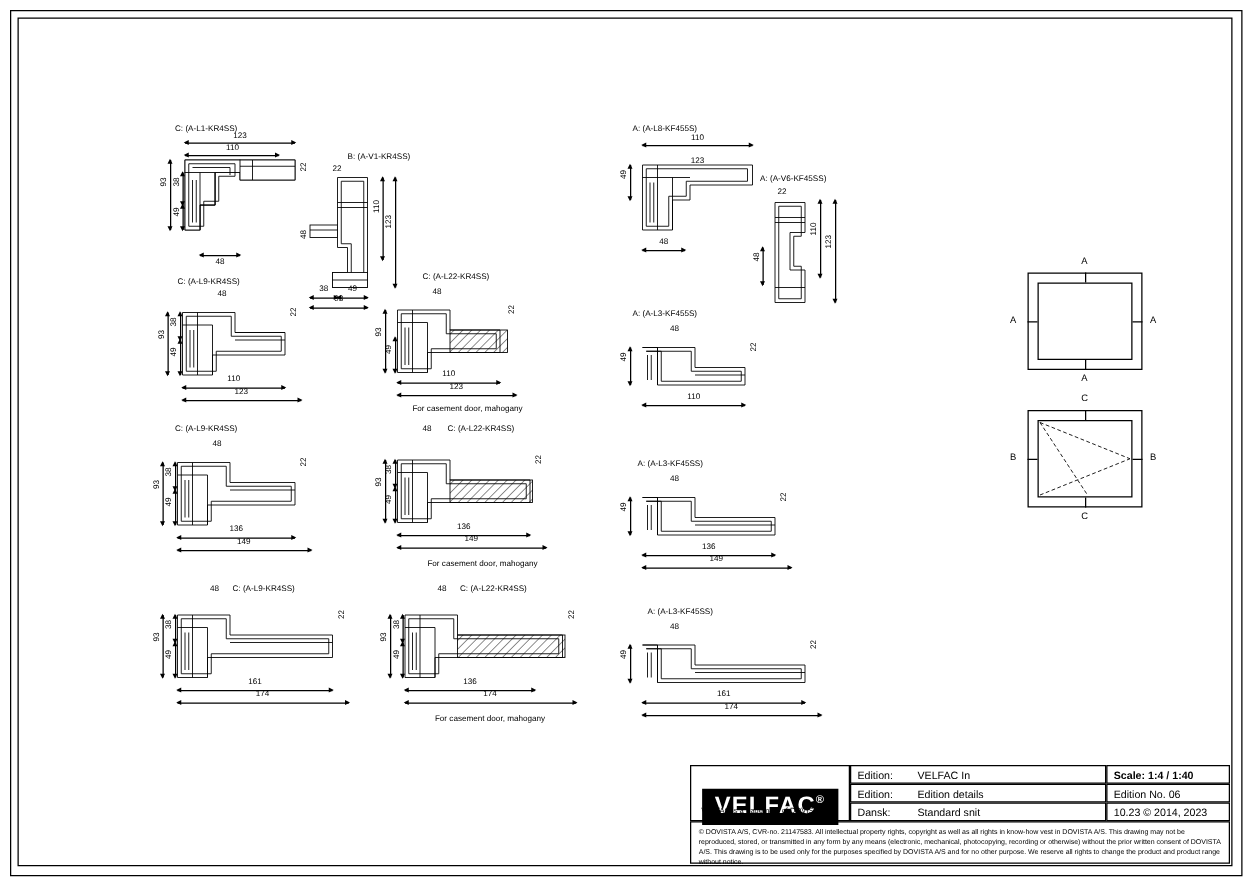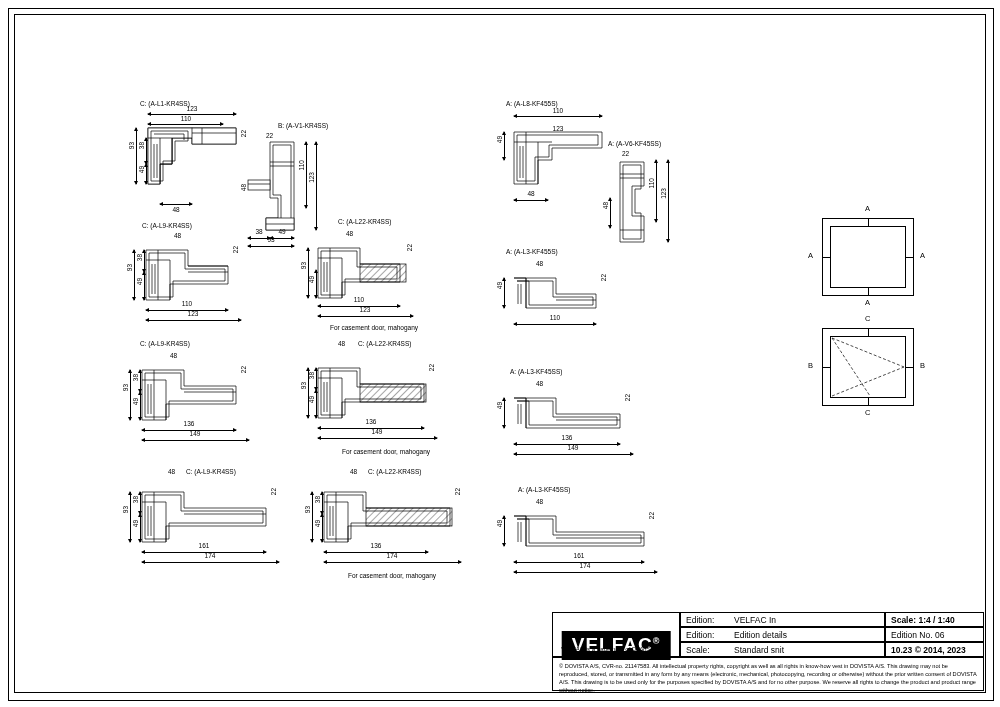--- a/index.html
+++ b/index.html
@@ -440,29 +440,29 @@
 
     <div class="tb-cell" style="left:680px;top:612px;width:205px;height:15px;">
       <span style="width:48px;">Edition:</span>
       <span>VELFAC In</span>
     </div>
     <div class="tb-cell" style="left:680px;top:627px;width:205px;height:15px;">
       <span style="width:48px;">Edition:</span>
       <span>Edition details</span>
     </div>
     <div class="tb-cell" style="left:680px;top:642px;width:205px;height:15px;">
-      <span style="width:48px;">Scale:</span>
+      <span style="width:48px;">Dansk:</span>
       <span>Standard snit</span>
     </div>
 
     <div class="tb-cell" style="left:885px;top:612px;width:99px;height:15px;font-weight:bold;">
       <span>Scale: 1:4 / 1:40</span>
     </div>
     <div class="tb-cell" style="left:885px;top:627px;width:99px;height:15px;">
       <span>Edition No. 06</span>
     </div>
-    <div class="tb-cell" style="left:885px;top:642px;width:99px;height:15px;font-weight:bold;">
+    <div class="tb-cell" style="left:885px;top:642px;width:99px;height:15px;">
       <span>10.23 © 2014, 2023</span>
     </div>
 
     <div class="legal" style="left:552px;top:657px;width:432px;height:34px;">© DOVISTA A/S, CVR-no. 21147583. All intellectual property rights, copyright as well as all rights in know-how vest in DOVISTA A/S. This drawing may not be reproduced, stored, or transmitted in any form by any means (electronic, mechanical, photocopying, recording or otherwise) without the prior written consent of DOVISTA A/S. This drawing is to be used only for the purposes specified by DOVISTA A/S and for no other purpose. We reserve all rights to change the product and product range without notice.</div>
   </div>
 </div>
 
 </body></html>

